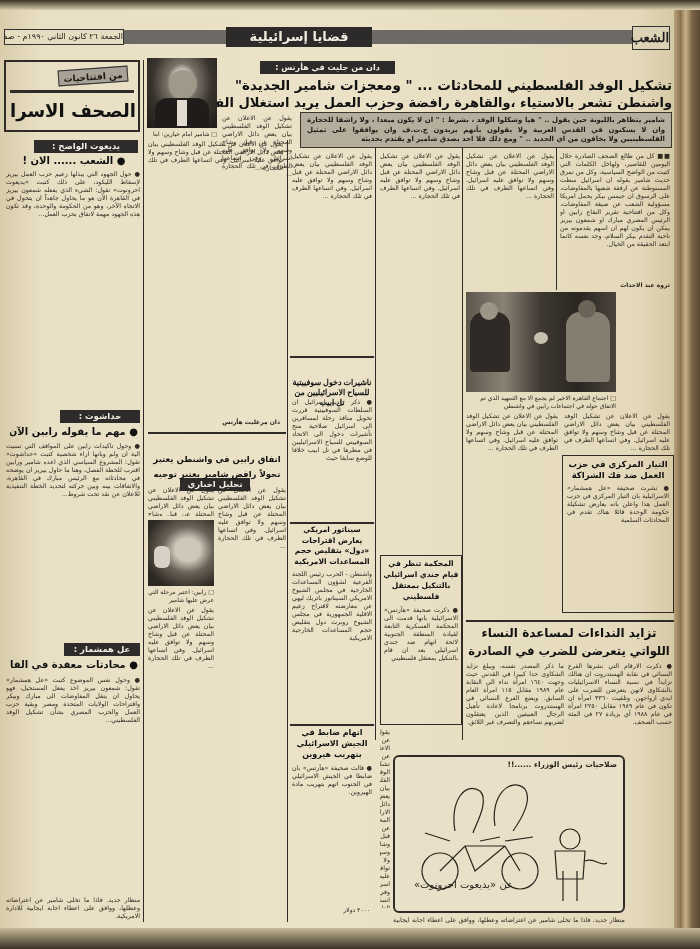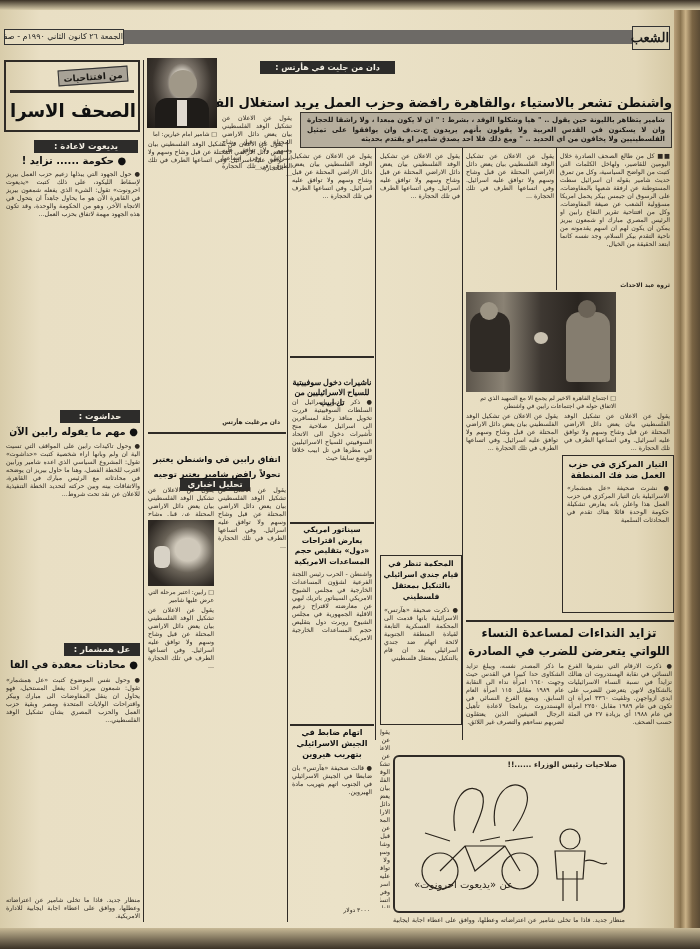--- a/index.html
+++ b/index.html
@@ -38,30 +38,32 @@
   .bullet-h { position: absolute; font-weight: bold; color: #111; font-size: 10px; white-space: nowrap; overflow: hidden; }
 </style>
 </head>
 <body>
 
 <div class="page">
 
   <div class="masthead">
     <div class="mast-bar"></div>
     <div class="mast-logo">الشعب</div>
+    <div class="mast-section">قضايا إسرائيلية</div>
     <div class="mast-date">الجمعة ٢٦ كانون الثاني ١٩٩٠م - صفحة</div>
   </div>
 
   <div class="vrule" style="left:143px; top:60px; height:862px;"></div>
   <div class="vrule" style="left:287px; top:140px; height:782px;"></div>
   <div class="vrule" style="left:375px; top:140px; height:600px;"></div>
   <div class="vrule" style="left:462px; top:140px; height:600px;"></div>
   <div class="vrule" style="left:556px; top:140px; height:150px;"></div>
 
   <div class="kicker" style="left:260px; top:61px; width:135px; height:13px; font-size:8px; line-height:13px;">دان من جليت في هأرتس :</div>
+  <div class="head" style="left:150px; top:76px; width:522px; height:18px; font-size:13.5px; line-height:18px; white-space:nowrap; text-align:right;">تشكيل الوفد الفلسطيني للمحادثات ... " ومعجزات شامير الجديدة"</div>
   <div class="head" style="left:150px; top:94px; width:522px; height:18px; font-size:13px; line-height:18px; white-space:nowrap; text-align:right;">واشنطن تشعر بالاستياء ،والقاهرة رافضة وحزب العمل يريد استغلال الفرصة</div>
 
   <div class="shaded" style="left:300px; top:112px; width:372px; height:36px;">
     <div class="txt" style="left:6px; top:3px; width:358px; height:30px; font-size:7px; line-height:9.5px; color:#1d1a16; font-weight:bold;">شامير يتظاهر بالليونة حين يقول .. " هيا وشكلوا الوفد ، بشرط : " ان لا يكون مبعداً ، ولا راشقاً للحجارة وان لا يسكنون في القدس العربية ولا يقولون بأنهم يريدون ج.ت.ف وان يوافقوا على تمثيل الفلسطينيين ولا يخافون من اي الحديد .. " ومع ذلك فلا احد يصدق شامير او يقتدم بحديثه</div>
   </div>
 
   <div class="photo" style="left:147px; top:58px; width:70px; height:70px; background: radial-gradient(ellipse at 50% 35%, #d8d2c6 0 18%, #7a7268 30%, #3a342e 60%, #1e1a16 100%);">
     <div style="position:absolute; left:22px; top:12px; width:28px; height:28px; border-radius:50%; background:#a09888;"></div>
     <div style="position:absolute; left:8px; top:40px; width:54px; height:30px; background:#1f1c19; border-radius:12px 12px 0 0;"></div>
     <div style="position:absolute; left:30px; top:42px; width:10px; height:26px; background:#e0dad0;"></div>
@@ -82,21 +84,21 @@
     <div style="position:absolute; left:100px; top:20px; width:44px; height:70px; background:#857d6f; border-radius:14px 14px 4px 4px;"></div>
     <div style="position:absolute; left:112px; top:8px; width:18px; height:18px; border-radius:50%; background:#6b6357;"></div>
     <div style="position:absolute; left:68px; top:40px; width:14px; height:12px; border-radius:50%; background:#c9c1b0;"></div>
   </div>
   <div class="caption" style="left:466px; top:394px; width:150px; height:16px;">□ اجتماع القاهرة الاخير لم يجمع الا مع التمهيد الذي تم الاتفاق حوله في اجتماعات رابين في واشنطن</div>
 
   <div class="txt" style="left:564px; top:412px; width:106px; height:40px;">يقول عن الاعلان عن تشكيل الوفد الفلسطيني بيان يعض دائل الاراضي المحتلة عن قبل وشاح وسهم ولا توافق عليه اسرائيل. وفي اتساعها الطرف في تلك الحجارة ...</div>
   <div class="txt" style="left:466px; top:412px; width:92px; height:200px;">يقول عن الاعلان عن تشكيل الوفد الفلسطيني بيان يعض دائل الاراضي المحتلة عن قبل وشاح وسهم ولا توافق عليه اسرائيل. وفي اتساعها الطرف في تلك الحجارة ...</div>
 
   <div class="box" style="left:562px; top:455px; width:112px; height:158px;">
-    <div class="head" style="left:3px; top:3px; width:104px; height:24px; font-size:8.5px; line-height:11px;">التيار المركزي في حزب العمل ضد فك المنطقة</div>
+    <div class="head" style="left:3px; top:3px; width:104px; height:24px; font-size:8.5px; line-height:11px;">التيار المركزي في حزب العمل ضد فك الشراكة</div>
     <div class="txt" style="left:4px; top:28px; width:102px; height:126px;">● نشرت صحيفة «عل همشمار» الاسرائيلية بان التيار المركزي في حزب العمل هذا واعلن بانه يعارض تشكيلة حكومة الوحدة قائلا هناك تقدم في المحادثات السلمية</div>
   </div>
 
   <div class="rule" style="left:466px; top:620px; width:208px; height:1.5px;"></div>
   <div class="head" style="left:466px; top:624px; width:206px; height:18px; font-size:12px; line-height:18px; white-space:nowrap;">تزايد النداءات لمساعدة النساء</div>
   <div class="head" style="left:466px; top:642px; width:206px; height:18px; font-size:11.5px; line-height:18px; white-space:nowrap;">اللواتي يتعرضن للضرب في الصادرة</div>
   <div class="txt" style="left:568px; top:662px; width:104px; height:74px;">● ذكرت الارقام التي نشرها الفرع النسائي في نقابة الهستدروت ان هنالك تزايداً في نسبة النساء الاسرائيليات بالشكاوى لانهن يتعرضن للضرب على ايدي ازواجهن. وتلقيت ٣٣٦٠ امرأة ان تكون في عام ١٩٨٩ مقابل ٢٢٥٠ امرأة في عام ١٩٨٨ أي بزيادة ٢٧ في المئة حسب الصحف.</div>
   <div class="txt" style="left:466px; top:662px; width:98px; height:74px;">ما ذكر المصدر نفسه، ويبلغ تزايد الشكاوى حدا كبيرا في القدس حيث وجهت ١٦٤٠ امرأة نداء الى النقابة عام ١٩٨٩ مقابل ١١٥ امرأة العام السابق. ويضع الفرع النسائي في الهستدروت برنامجا لاعادة تأهيل الرجال العنيفين الذين يعتقلون لضربهم نساءهم والتصرف غير اللائق.</div>
 
   <div class="box" style="left:393px; top:755px; width:232px; height:158px; border-width:2px; border-radius:6px; background:#e8e0c8;">
@@ -116,22 +118,22 @@
     </svg>
     <div class="caption" style="left:8px; bottom:20px; width:110px; height:10px; font-size:10px; text-align:right;">عن «يديعوت احرونوت»</div>
   </div>
 
   <div class="box" style="left:4px; top:60px; width:136px; height:72px; border-width:2px;">
     <div class="kicker" style="left:52px; top:6px; width:70px; height:16px; background:#a8a296; color:#1a1814; font-size:9px; line-height:16px; border:1px solid #333; transform: rotate(-4deg);">من افتتاحيات</div>
     <div class="rule" style="left:4px; top:28px; width:124px; height:3px;"></div>
     <div class="head" style="left:4px; top:34px; width:126px; height:30px; font-size:18px; line-height:30px; white-space:nowrap;">الصحف الاسرائيلية</div>
   </div>
 
-  <div class="kicker" style="left:34px; top:140px; width:104px; height:13px; font-size:8.5px; line-height:13px;">يديعوت لاعادة :</div>
-  <div class="bullet-h" style="left:10px; top:155px; width:128px; height:14px; text-align:center;">● حكومة ...... تزايد !</div>
+  <div class="kicker" style="left:34px; top:140px; width:104px; height:13px; font-size:8.5px; line-height:13px;">يديعوت الواضح :</div>
+  <div class="bullet-h" style="left:10px; top:155px; width:128px; height:14px; text-align:center;">● الشعب ...... الان !</div>
   <div class="txt" style="left:6px; top:170px; width:134px; height:230px;">● حول الجهود التي يبذلها زعيم حزب العمل بيريز لإسقاط الليكود، على ذلك كتبت «يديعوت احرونوت» تقول: الشيء الذي يفعله شمعون بيريز في القاهرة الآن هو ما يحاول جاهداً ان يتحول في الاتجاه الآخر، وهو من الحكومة والوحدة، وقد تكون هذه الجهود مهمة لاتفاق بحزب العمل...</div>
 
   <div class="kicker" style="left:60px; top:410px; width:80px; height:13px; font-size:8.5px; line-height:13px;">حداشوت :</div>
   <div class="bullet-h" style="left:10px; top:426px; width:128px; height:14px; text-align:center;">● مهم ما يقوله رابين الآن</div>
   <div class="txt" style="left:6px; top:442px; width:134px; height:200px;">● وحول تاكيدات رابين على المواقف التي تسيت الية ان ولم وبانها اراء شخصية كتبت «حداشوت» تقول: المشروع السياسي الذي اعده شامير ورابين اقترب للخطة الفصل، وهنا ما حاول بيريز ان يوضحه في محادثاته مع الرئيس مبارك في القاهرة، والاتفاقات بينه وبين حركته لتحديد الخطة التنفيذية للاعلان عن نقد تحت شروط...</div>
 
   <div class="kicker" style="left:64px; top:643px; width:76px; height:13px; font-size:8.5px; line-height:13px;">عل همشمار :</div>
   <div class="bullet-h" style="left:10px; top:659px; width:128px; height:14px; text-align:center;">● محادثات معقدة في القاهرة</div>
   <div class="txt" style="left:6px; top:676px; width:134px; height:220px;">● وحول نفس الموضوع كتبت «عل همشمار» تقول: شمعون بيريز اخذ يفعل المستحيل، فهو يحاول ان ينقل المفاوضات الى مبارك وبيكر واقتراحات الولايات المتحدة ومصر وبقية حزب العمل والحزب المصري بشأن تشكيل الوفد الفلسطيني...</div>
   <div class="txt" style="left:6px; top:896px; width:134px; height:24px;">منظار جديد. فاذا ما تخلى شامير عن اعتراضاته وعطلها، ووافق على اعطاء اجابة ايجابية للادارة الامريكية.</div>

